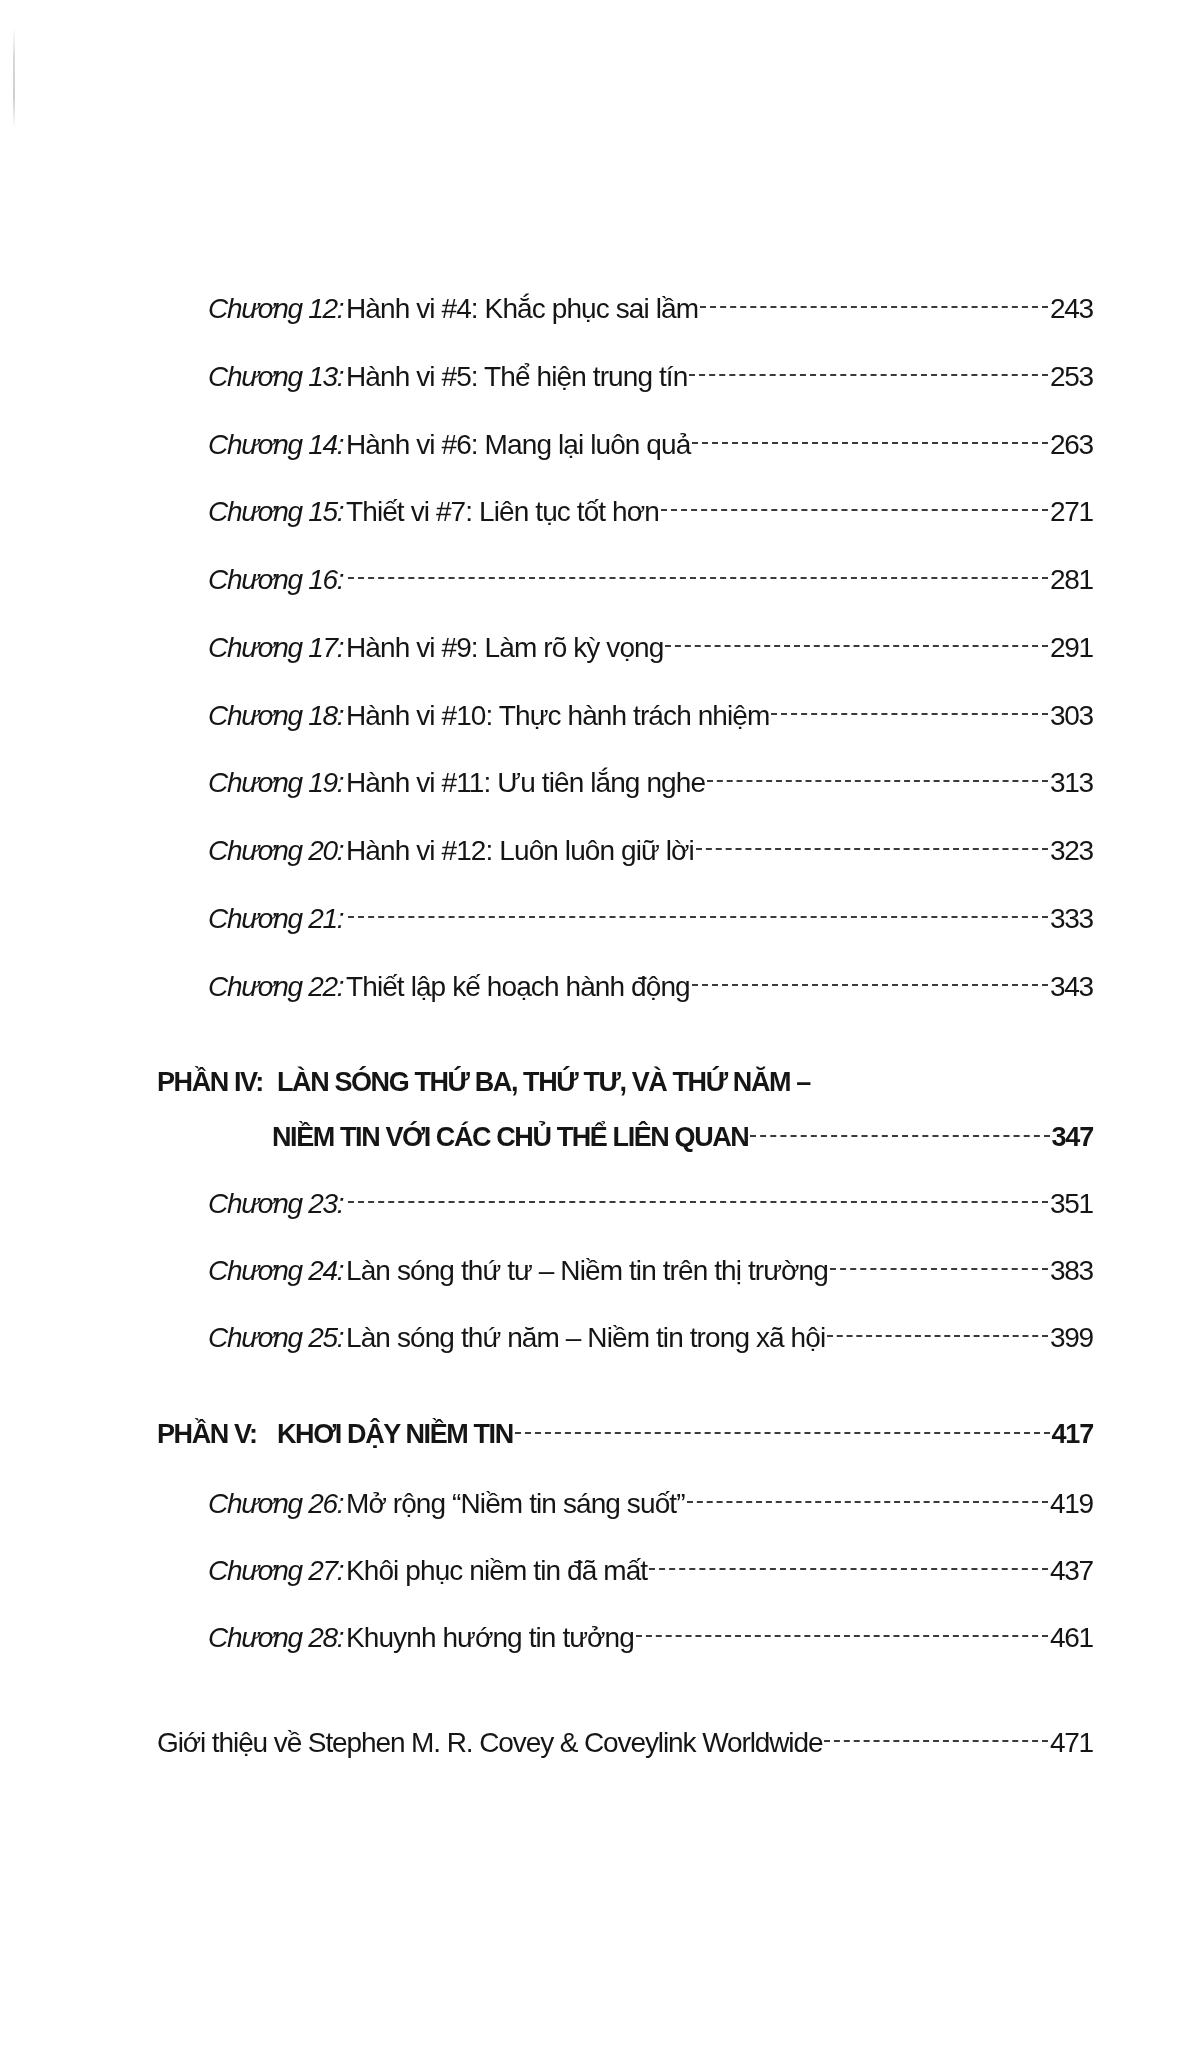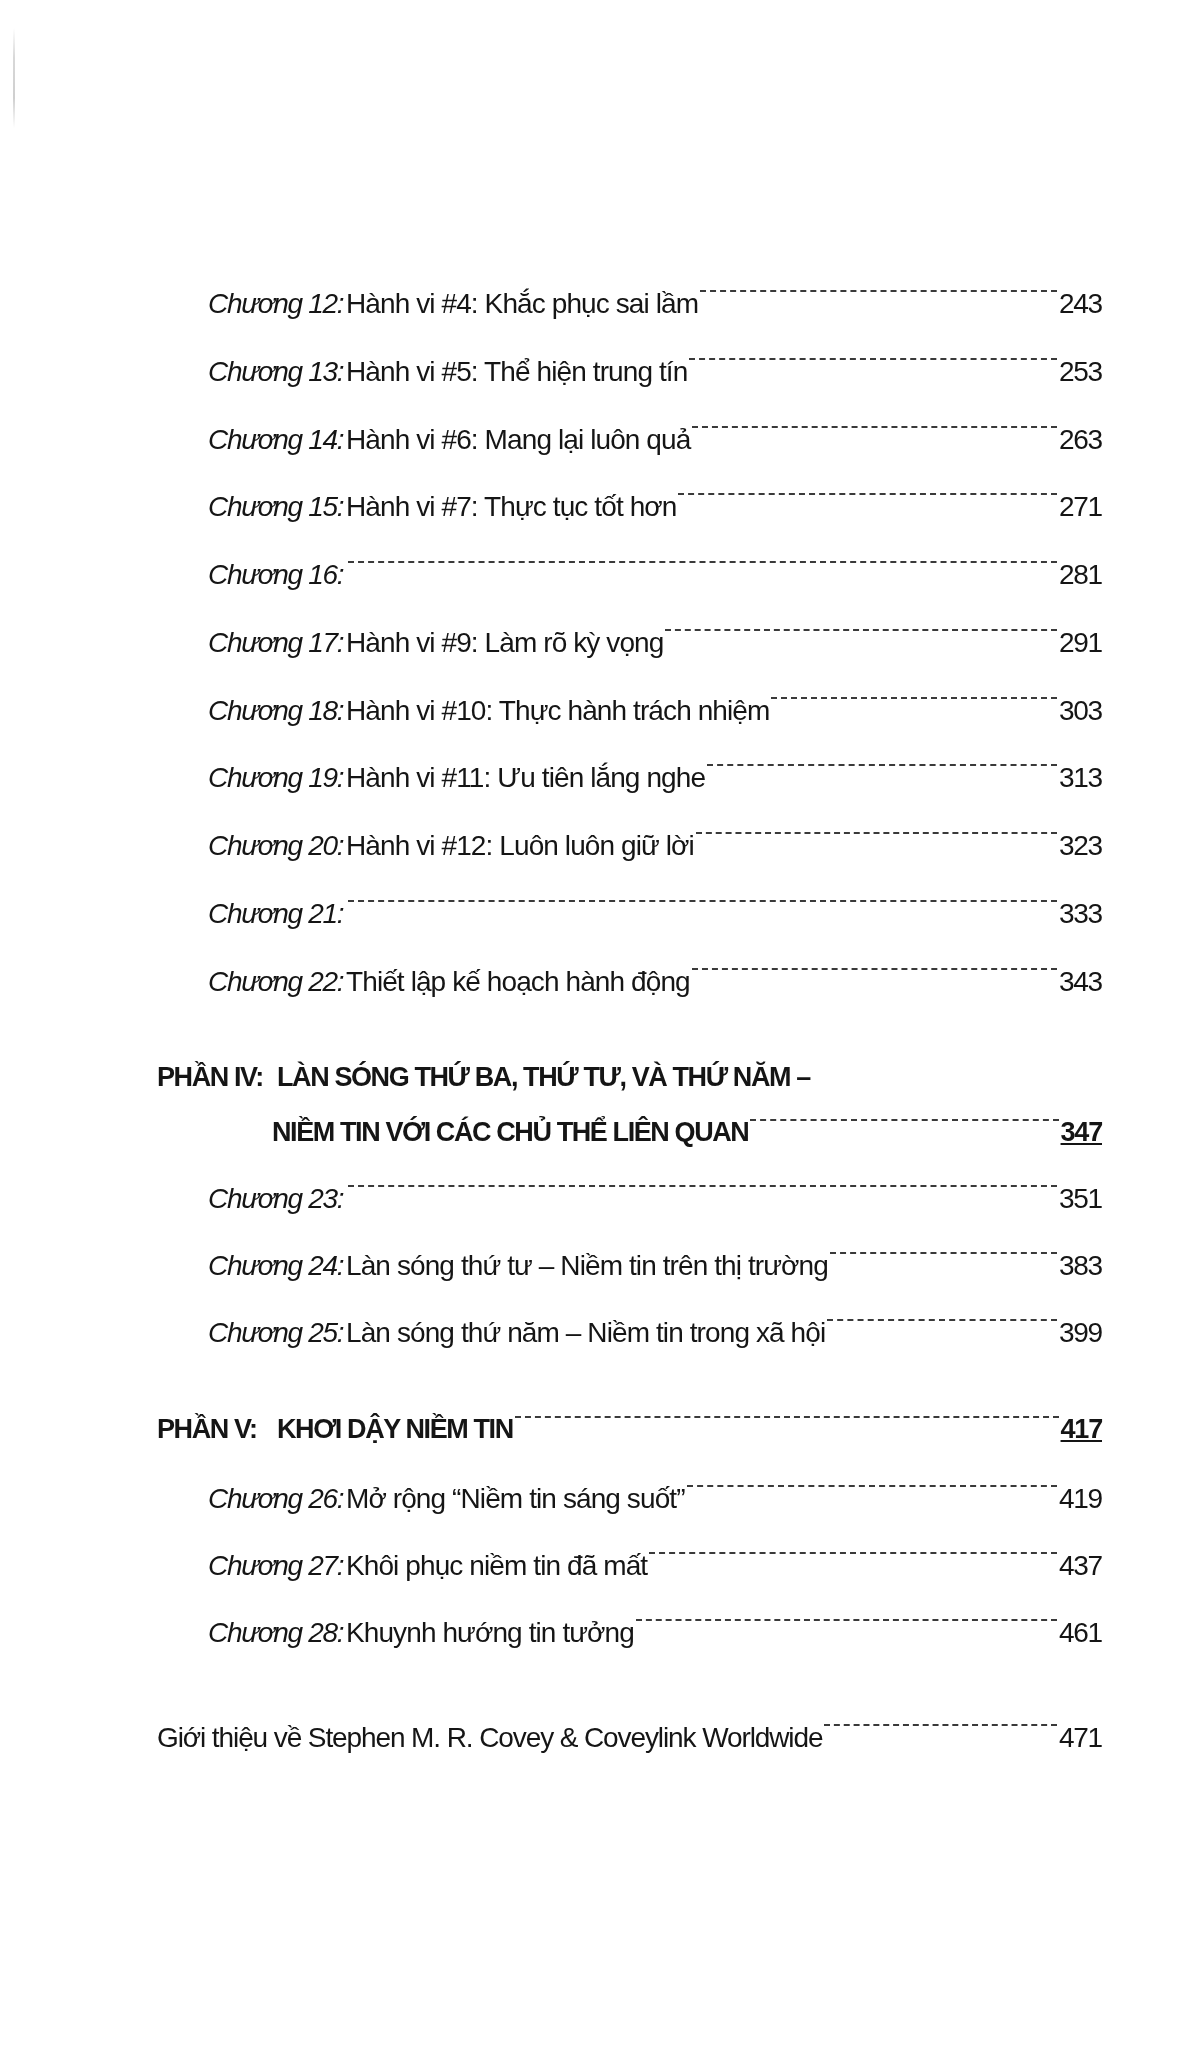--- a/index.html
+++ b/index.html
@@ -5,22 +5,22 @@
   html, body { margin: 0; padding: 0; }
   body {
     width: 1195px; height: 2048px; background: #ffffff; position: relative; overflow: hidden;
     font-family: "Liberation Sans", "DejaVu Sans", sans-serif; color: #151515;
   }
   .edge-mark {
     position: absolute; left: 13px; top: 28px; width: 2px; height: 100px;
     background: linear-gradient(#ffffff, #d8d8d8 30%, #cfcfcf 70%, #ffffff);
   }
   .row {
-    position: absolute; right: 93px; height: 40px;
-    display: flex; align-items: flex-start;
+    position: absolute; right: 102px; height: 40px;
+    display: flex; align-items: center;
   }
   .row.chapter { left: 208px; }
   .row.part { left: 157px; }
   .row.part-cont { left: 272px; }
   .row.appendix { left: 157px; }
 
   .label {
     font-style: italic; font-size: 28px; letter-spacing: -1.3px;
     white-space: nowrap; width: 138px; flex: 0 0 138px; line-height: 1;
     padding-bottom: 3px;
@@ -40,21 +40,21 @@
   .leader {
     flex: 1 1 auto; margin: 0 2px 6px 2px; height: 0;
     border-bottom: 2px dashed #3a3a3a;
     min-width: 10px;
   }
   .leader.empty { border-bottom: none; }
   .page {
     font-size: 28px; letter-spacing: -1.2px; line-height: 1; padding-bottom: 3px;
     white-space: nowrap;
   }
-  .part .page, .part-cont .page { font-weight: bold; font-size: 27px; text-decoration: underline; }
+  .part .page, .part-cont .page { font-weight: bold; font-size: 27px; }
 </style>
 </head>
 <body>
 
 <div class="edge-mark"></div>
 
 <div class="row chapter" style="top:290px">
   <span class="label">Chương 12:</span>
   <span class="title">Hành vi #4: Khắc phục sai lầm</span>
   <span class="leader"></span>
@@ -70,21 +70,21 @@
 
 <div class="row chapter" style="top:426px">
   <span class="label">Chương 14:</span>
   <span class="title">Hành vi #6: Mang lại luôn quả</span>
   <span class="leader"></span>
   <span class="page">263</span>
 </div>
 
 <div class="row chapter" style="top:493px">
   <span class="label">Chương 15:</span>
-  <span class="title">Hành vi #7: Thực tục tốt hơn</span>
+  <span class="title">Thiết vi #7: Liên tục tốt hơn</span>
   <span class="leader"></span>
   <span class="page">271</span>
 </div>
 
 <div class="row chapter" style="top:561px">
   <span class="label">Chương 16:</span>
   <span class="leader"></span>
   <span class="page">281</span>
 </div>
 

